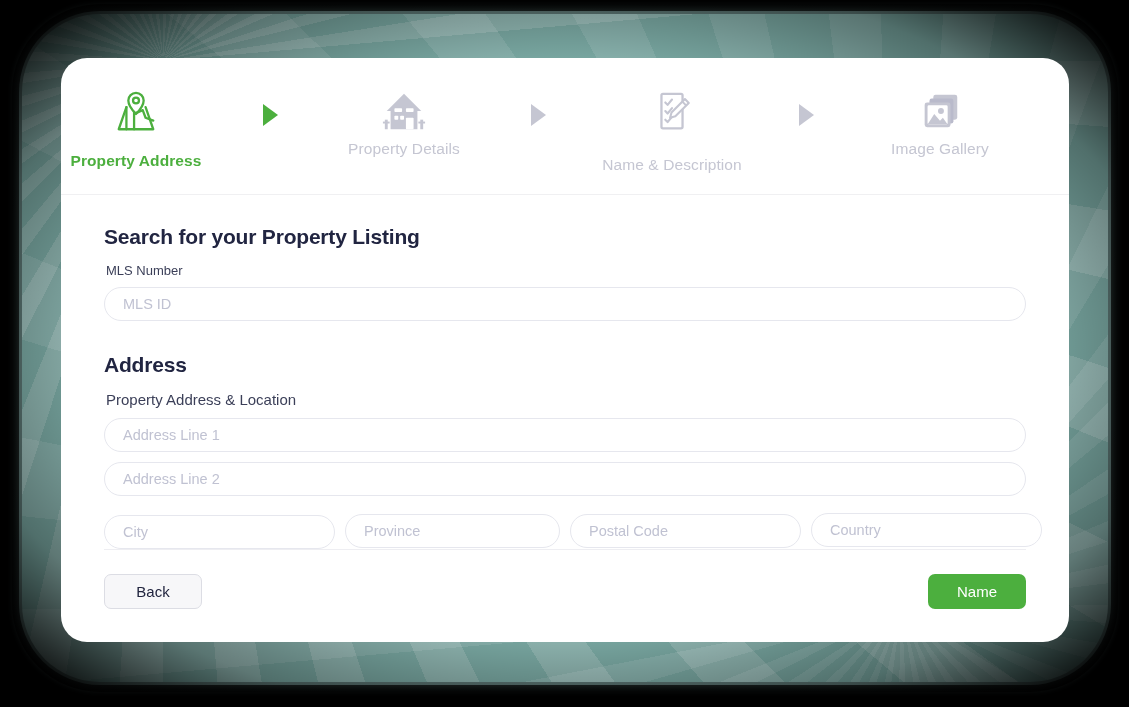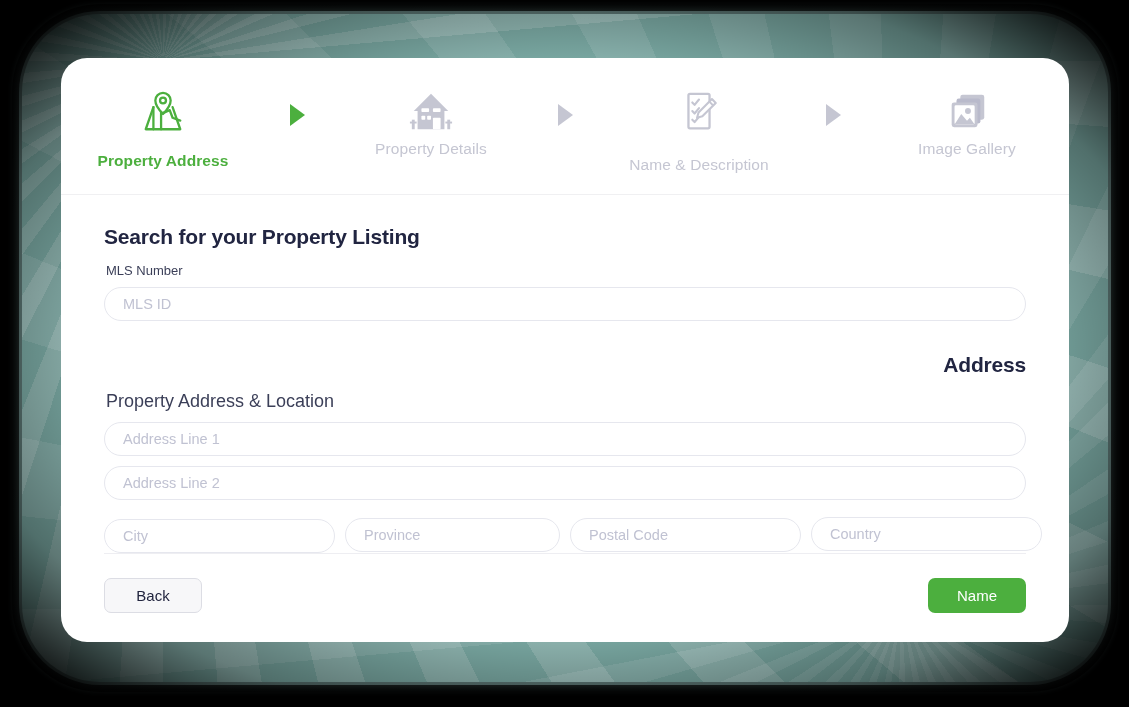--- a/index.html
+++ b/index.html
@@ -74,21 +74,21 @@
     overflow: hidden;
   }
 
   
   #stepper {
     position: relative;
     height: 137px;
     border-bottom: 1px solid #f0f0f2;
     display: flex;
     align-items: flex-start;
-    justify-content: center;
+    justify-content: flex-start;
     padding-top: 28px;
   }
   .step {
     width: 150px;
     display: flex;
     flex-direction: column;
     align-items: center;
   }
   .step-icon {
     height: 52px;
@@ -138,41 +138,41 @@
     color: #212541;
     letter-spacing: -0.2px;
     margin: 0 0 14px 0;
   }
   .field-label {
     font-size: 13px;
     color: #3b3f58;
     margin: 0 0 9px 2px;
   }
   .sub-label {
-    font-size: 18px;
+    font-size: 15px;
     color: #3b3f58;
     margin: 0 0 10px 2px;
   }
   .pill-input {
     display: block;
     width: 100%;
     height: 34px;
     border: 1px solid #e6e7ee;
     border-radius: 18px;
     background: #ffffff;
     padding: 0 18px;
     font-size: 14.5px;
     font-family: Liberation Sans, sans-serif;
     color: #3b3f58;
     outline: none;
   }
   .pill-input::placeholder { color: #c0c2d2; }
 
   #mls-row { margin-bottom: 32px; }
-  #address-title { margin-top: 0; text-align: right; }
+  #address-title { margin-top: 0; }
 
   #addr1-row { margin-bottom: 10px; }
   #addr2-row { margin-bottom: 12px; }
 
   #quad-row {
     display: flex;
     align-items: flex-start;
     gap: 10px;
   }
   #quad-row .q-cell { flex: 0 0 auto; }

